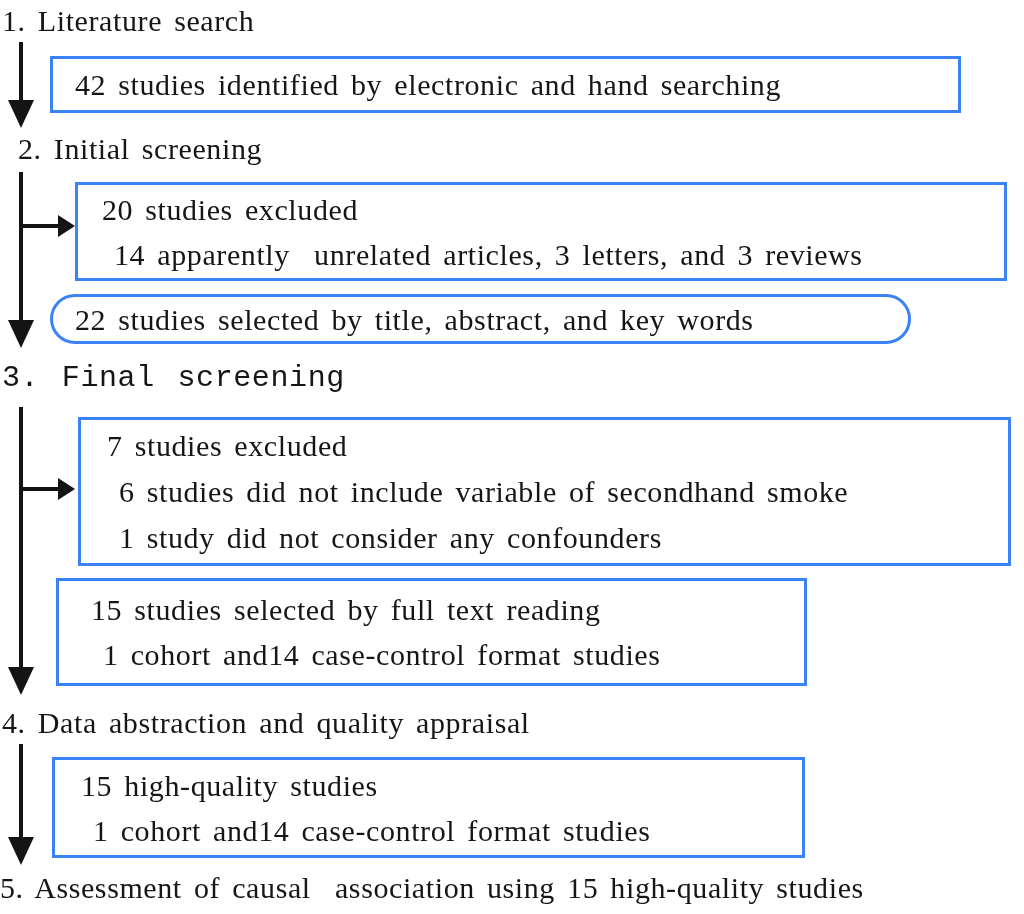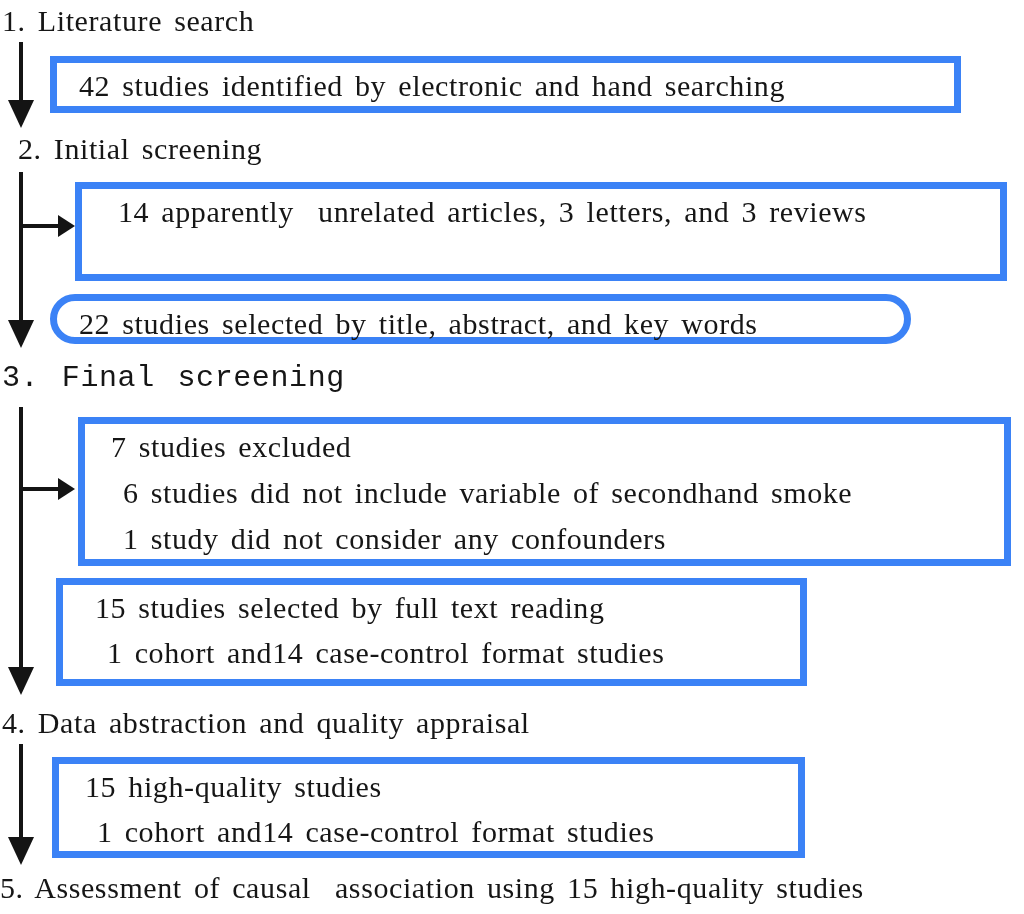--- a/index.html
+++ b/index.html
@@ -21,24 +21,25 @@
     font-size: 30px;
     line-height: 38px;
     letter-spacing: 0.6px;
     word-spacing: 4px;
     white-space: pre-wrap;
     color: #161616;
   }
   .box {
     position: absolute;
     box-sizing: border-box;
-    border: 7px solid #3b82f6;
+    border: 3px solid #3b82f6;
     background: #ffffff;
     display: flex;
     flex-direction: column;
+    justify-content: center;
     padding-right: 6px;
   }
   .box .line {
     font-size: 30px;
     line-height: 45px;
     letter-spacing: 0.6px;
     word-spacing: 4px;
     white-space: pre-wrap;
     color: #161616;
   }
@@ -118,20 +119,21 @@
   </div>
 
   <div class="step-label" id="label2">2. Initial screening</div>
 
   <div class="vline" id="arrow2-line"></div>
   <div class="vhead" id="arrow2-head"></div>
   <div class="hline" id="branch1-line"></div>
   <div class="hhead" id="branch1-head"></div>
 
   <div class="box" id="box2">
+    <div class="line">20 studies excluded</div>
     <div class="line sub">14 apparently  unrelated articles, 3 letters, and 3 reviews</div>
   </div>
 
   <div class="box" id="box3">
     <div class="line">22 studies selected by title, abstract, and key words</div>
   </div>
 
   <div class="step-label" id="label3">3. Final screening</div>
 
   <div class="vline" id="arrow3-line"></div>

